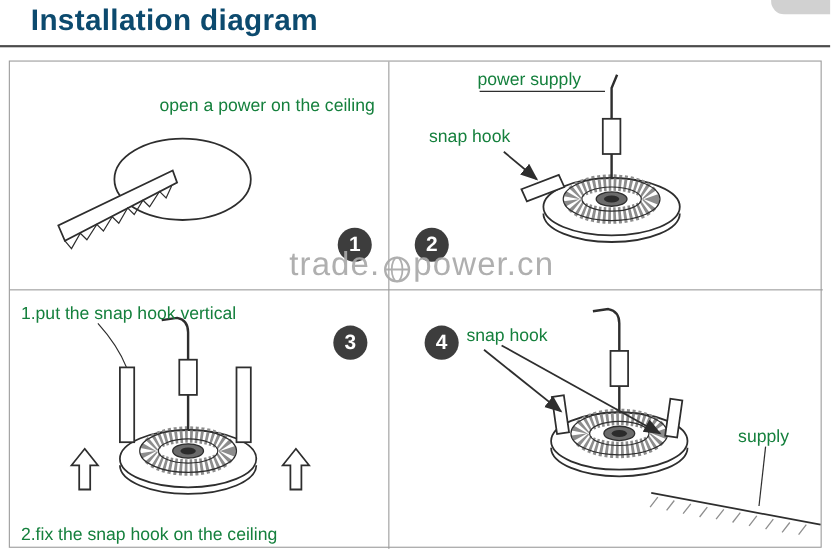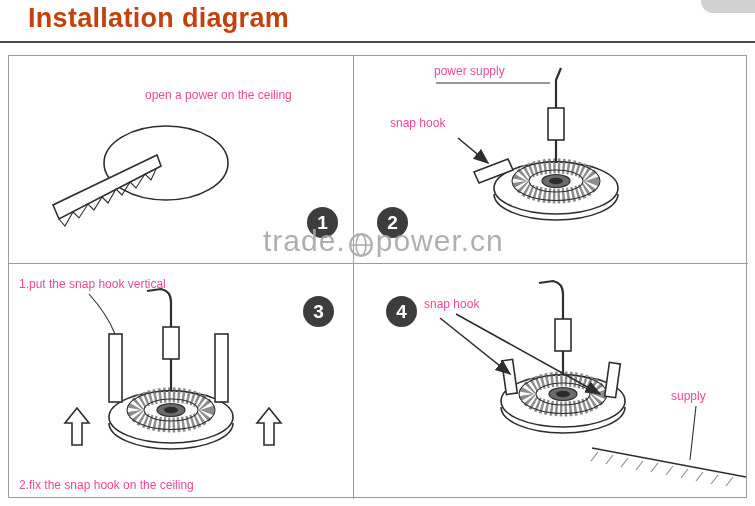--- a/index.html
+++ b/index.html
@@ -1,33 +1,33 @@
 <!DOCTYPE html>
 <html style="--badge-bg: #3d3d3d; --watermark: #a9a9a9; --line: #2e2e2e; --border: #9c9c9c;"><head>
 <meta charset="utf-8">
 <style>
   :root{
     --badge-bg:#3d3d3d; --watermark:#a9a9a9; --line:#2e2e2e; --border:#9c9c9c;
   }
   *{margin:0;padding:0;box-sizing:border-box}
   body{font-family:"Liberation Sans",sans-serif;background:#fff}
   .page{position:relative;width:755px;height:506px;background:#fff;overflow:hidden}
-  .title{position:absolute;left:28px;top:3px;font-size:27px;font-weight:700;color:#c2410c;letter-spacing:.3px}
+  .title{position:absolute;left:28px;top:3px;font-size:27px;font-weight:700;color:#0c4a6e;letter-spacing:.3px}
   .title-rule{position:absolute;left:0;top:41px;width:755px;height:2px;background:#4b4b4b}
   .artifact{position:absolute;right:0;top:0;width:54px;height:13px;background:#bdbdbd;opacity:.7;border-bottom-left-radius:12px}
   .box{position:absolute;left:8px;top:55px;width:739px;height:443px;border:1px solid var(--border);background:#fff}
   .dv{position:absolute;left:344px;top:0;width:1px;height:443px;background:var(--border)}
   .dh{position:absolute;left:0;top:207px;width:739px;height:1px;background:var(--border)}
   .panel{position:absolute}
   .p1{left:0;top:0;width:344px;height:207px}
   .p2{left:345px;top:0;width:394px;height:207px}
   .p3{left:0;top:216px;width:344px;height:235px}
   .p4{left:345px;top:208px;width:394px;height:235px}
   .panel>svg{position:absolute;left:0;top:0}
-  .label{position:absolute;font-size:12px;color:#ec4899;white-space:nowrap;z-index:2}
+  .label{position:absolute;font-size:16px;color:#15803d;white-space:nowrap;z-index:2}
   .badge{position:absolute;width:31px;height:31px;border-radius:50%;background:var(--badge-bg);color:#fff;font-size:19px;font-weight:700;display:flex;align-items:center;justify-content:center;z-index:3}
   .watermark{position:absolute;left:254px;top:168px;display:flex;align-items:flex-end;gap:2px;color:var(--watermark);font-size:30px;letter-spacing:1px;z-index:5;opacity:.92}
   .ln{stroke:var(--line);stroke-width:1.6;fill:none}
   .thin{stroke-width:1.1}
   .wire{stroke:var(--line);stroke-width:2.2;fill:none}
   .fill-w{fill:#fff;stroke:var(--line);stroke-width:1.6}
   .hatch{stroke:#8f8f8f;stroke-width:1.2;fill:none}
 </style>
 </head>
 <body>

